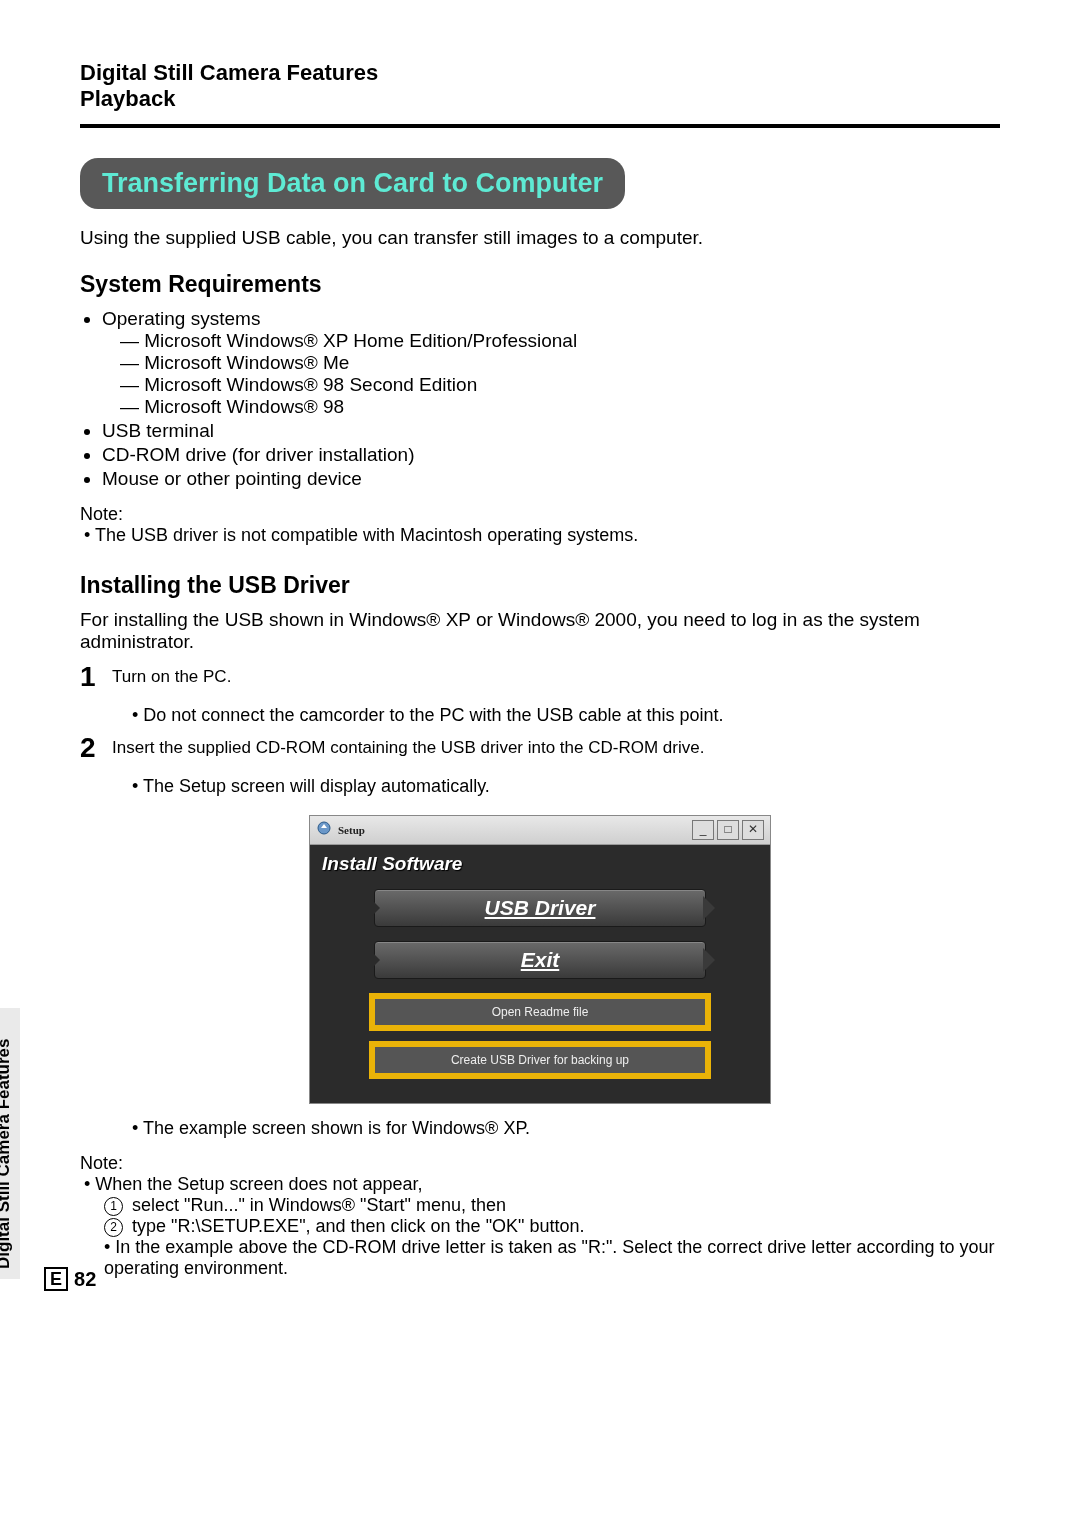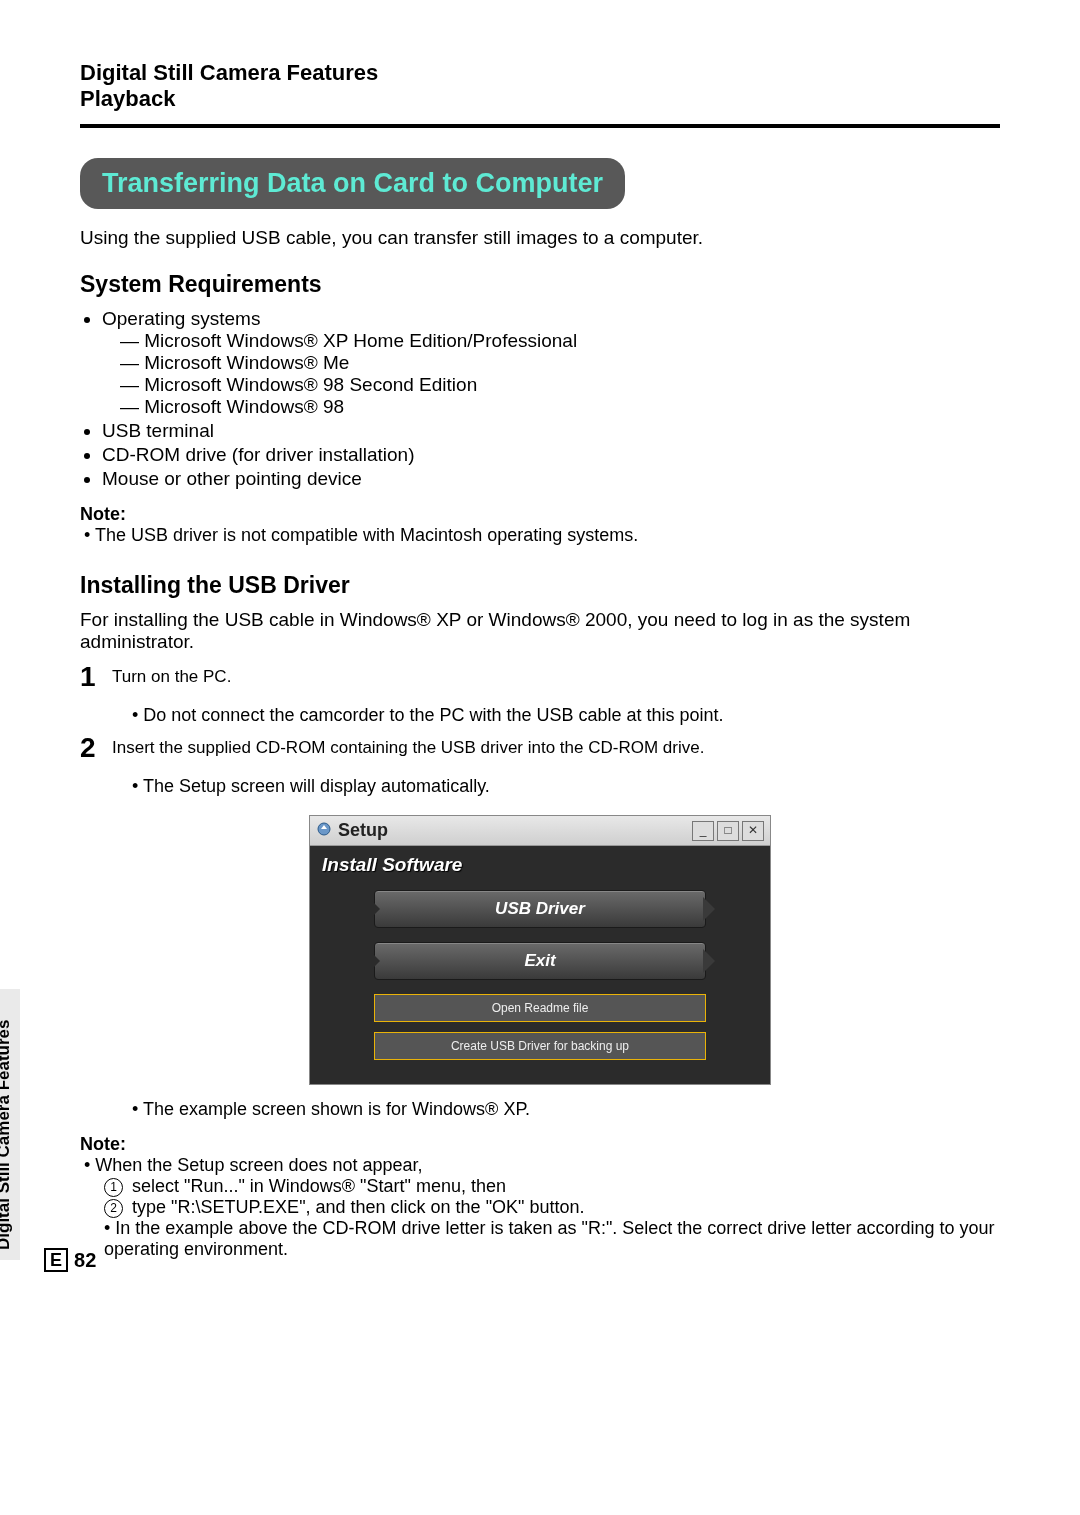--- a/index.html
+++ b/index.html
@@ -57,21 +57,21 @@
   ul.reqs li {
     margin: 2px 0;
   }
   .os-sub {
     margin-left: 18px;
   }
   .os-sub div {
     font-size: 19px;
   }
   .note-label {
-    font-weight: bold;
+    font-weight: normal;
     font-size: 18px;
     margin-top: 14px;
   }
   .note-bullet {
     font-size: 18px;
     margin-left: 4px;
   }
   .install-intro {
     font-size: 19px;
     margin: 8px 0 10px 0;
@@ -115,23 +115,24 @@
     background: linear-gradient(#e8e8e8,#cfcfcf);
     padding: 4px 6px;
     border-bottom: 1px solid #999;
   }
   .tb-left {
     display: flex;
     align-items: center;
     gap: 6px;
   }
   .tb-title {
-    font-size: 18px;
+    font-size: 11px;
     font-weight: bold;
     color: #222;
+    font-family: Liberation Serif, serif;
   }
   .tb-buttons {
     display: flex;
     gap: 3px;
   }
   .tb-btn {
     width: 20px;
     height: 18px;
     border: 1px solid #777;
     background: #ddd;
@@ -155,26 +156,27 @@
   }
   .pill-button {
     width: 330px;
     height: 36px;
     background: linear-gradient(#6a6a6a,#3a3a3a);
     border: 1px solid #1a1a1a;
     border-radius: 4px;
     color: #fff;
     font-style: italic;
     font-weight: bold;
-    font-size: 17px;
+    font-size: 21px;
     display: flex;
     align-items: center;
     justify-content: center;
     position: relative;
     box-shadow: inset 0 1px 0 rgba(255,255,255,0.2);
+    text-decoration: underline;
   }
   .pill-button::before {
     content: "";
     position: absolute;
     left: -3px;
     top: 50%;
     transform: translateY(-50%);
     width: 0; height: 0;
     border-top: 8px solid transparent;
     border-bottom: 8px solid transparent;
@@ -193,21 +195,21 @@
   }
   .flat-button-wrap {
     display:flex;
     justify-content: center;
     margin-bottom: 10px;
   }
   .flat-button {
     width: 330px;
     height: 26px;
     background: #555;
-    border: 1px solid #eab308;
+    border: 6px solid #eab308;
     color: #eee;
     font-size: 12px;
     display: flex;
     align-items: center;
     justify-content: center;
   }
   .setup-body-pad { padding-bottom: 14px; }
   .note-block {
     margin-top: 8px;
   }
@@ -281,21 +283,21 @@
     </li>
     <li>USB terminal</li>
     <li>CD-ROM drive (for driver installation)</li>
     <li>Mouse or other pointing device</li>
   </ul>
 
   <div class="note-label">Note:</div>
   <div class="note-bullet">• The USB driver is not compatible with Macintosh operating systems.</div>
 
   <div class="section-h" style="margin-top:26px;">Installing the USB Driver</div>
-  <p class="install-intro">For installing the USB cable in Windows® XP or Windows® 2000, you need to log in as the system administrator.</p>
+  <p class="install-intro">For installing the USB shown in Windows® XP or Windows® 2000, you need to log in as the system administrator.</p>
 
   <div class="step">
     <div class="step-num">1</div>
     <div class="step-body">Turn on the PC.</div>
   </div>
   <div class="step-sub">• Do not connect the camcorder to the PC with the USB cable at this point.</div>
 
   <div class="step">
     <div class="step-num">2</div>
     <div class="step-body">Insert the supplied CD-ROM containing the USB driver into the CD-ROM drive.</div>

